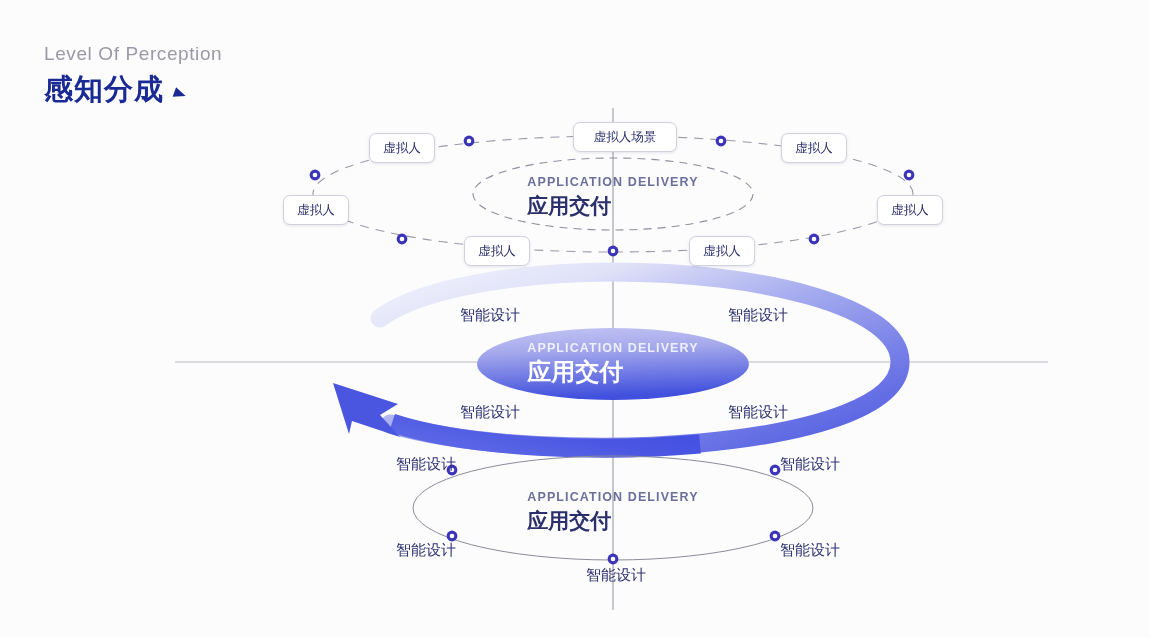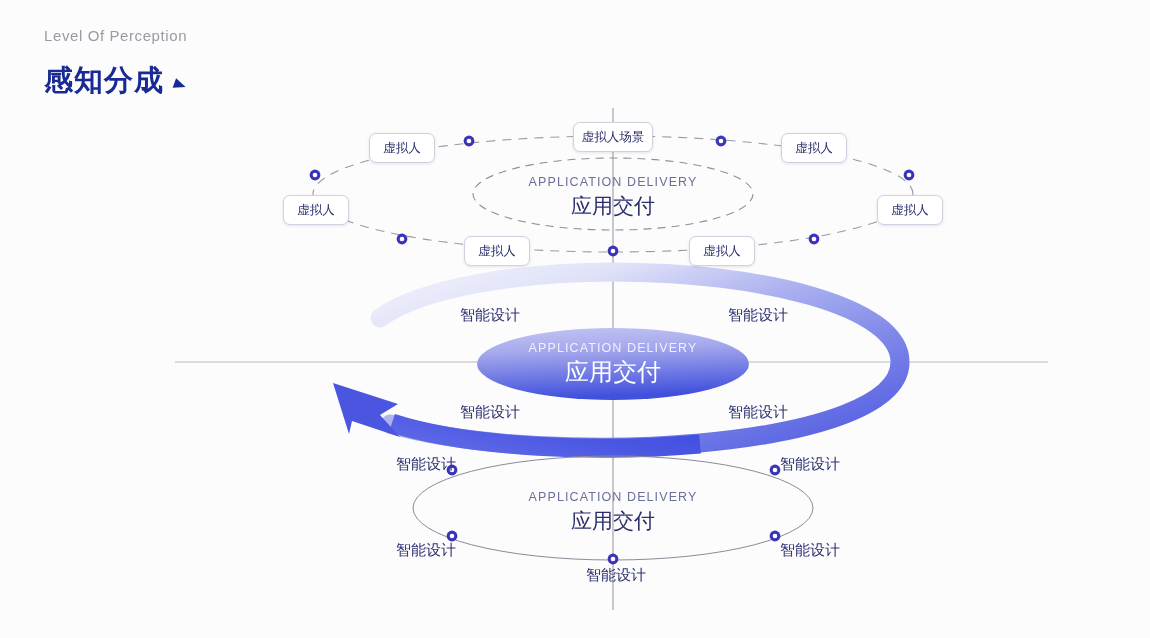--- a/index.html
+++ b/index.html
@@ -8,25 +8,25 @@
     background:#fcfcfd;
     font-family:"Liberation Sans","DejaVu Sans",sans-serif;
     overflow:hidden;
     position:relative;
   }
   #stage{position:absolute;inset:0;width:1150px;height:638px;}
 
   
   .header{position:absolute;left:44px;top:28px;}
   .eyebrow{
-    font-size:15px;letter-spacing:.6px;color:#9a9aa5;
+    font-size:19px;letter-spacing:.6px;color:#9a9aa5;
     font-family:"Liberation Sans","DejaVu Sans",sans-serif;
-    line-height:1;white-space:nowrap;
-  }
-  .title-row{display:flex;align-items:center;margin-top:23px;}
+    line-height:1;white-space:nowrap;margin-top:16px;
+  }
+  .title-row{display:flex;align-items:center;margin-top:12px;}
   .title{
     font-size:29px;font-weight:bold;color:#1a2a94;
     letter-spacing:1px;line-height:1;white-space:nowrap;
   }
   .title-arrow{
     margin-left:10px;margin-top:8px;
     width:0;height:0;
     border-left:12px solid #1a2a94;
     border-top:5px solid transparent;
     border-bottom:5px solid transparent;
@@ -52,21 +52,21 @@
 
   
   .lbl{
     position:absolute;
     font-size:15px;
     color:#2e3270;
     white-space:nowrap;
     line-height:1;
   }
 
-  .ctr-text{position:absolute;white-space:nowrap;text-align:center;line-height:1;}
+  .ctr-text{position:absolute;white-space:nowrap;line-height:1;font-weight:bold;}
   .ctr-en{font-size:12.5px;letter-spacing:1.1px;color:#6b6f9c;}
   .ctr-cn{font-size:21px;color:#2b2f6b;}
   .ctr-en-w{font-size:12.5px;letter-spacing:1.1px;color:#eef0ff;}
   .ctr-cn-w{font-size:24px;color:#ffffff;}
 </style>
 </head>
 <body>
 
 <div id="stage">
 
@@ -175,21 +175,21 @@
           <circle cx="775" cy="536" r="2.3" fill="#ffffff"></circle>
         </g>
         <g>
           <circle cx="613" cy="559" r="5.4" fill="#3b34b8"></circle>
           <circle cx="613" cy="559" r="2.3" fill="#ffffff"></circle>
         </g>
       </g>
   </svg>
 
   <div id="top-boxes">
-      <div class="nodebox" style="left: 573px; top: 122px; width: 80px; height: 30px; text-align: center;">虚拟人场景</div>
+      <div class="nodebox" style="left: 573px; top: 122px; width: 104px; height: 30px; text-align: center;">虚拟人场景</div>
       <div class="nodebox" style="left: 369px; top: 133px; width: 66px; height: 30px;">虚拟人</div>
       <div class="nodebox" style="left: 781px; top: 133px; width: 66px; height: 30px;">虚拟人</div>
       <div class="nodebox" style="left: 283px; top: 195px; width: 66px; height: 30px;">虚拟人</div>
       <div class="nodebox" style="left: 877px; top: 195px; width: 66px; height: 30px;">虚拟人</div>
       <div class="nodebox" style="left: 464px; top: 236px; width: 66px; height: 30px;">虚拟人</div>
       <div class="nodebox" style="left: 689px; top: 236px; width: 66px; height: 30px;">虚拟人</div>
     </div>
 
   <div class="ctr-text" style="left:613px;top:176px;transform:translateX(-50%);">
     <div class="ctr-en">APPLICATION DELIVERY</div>

